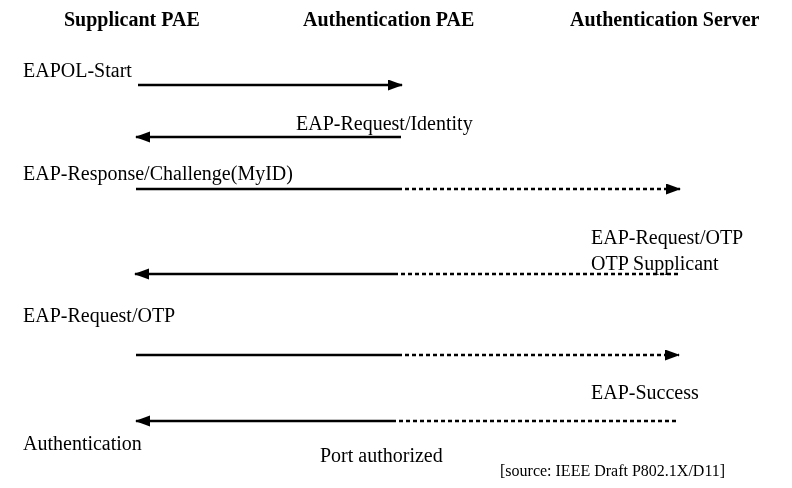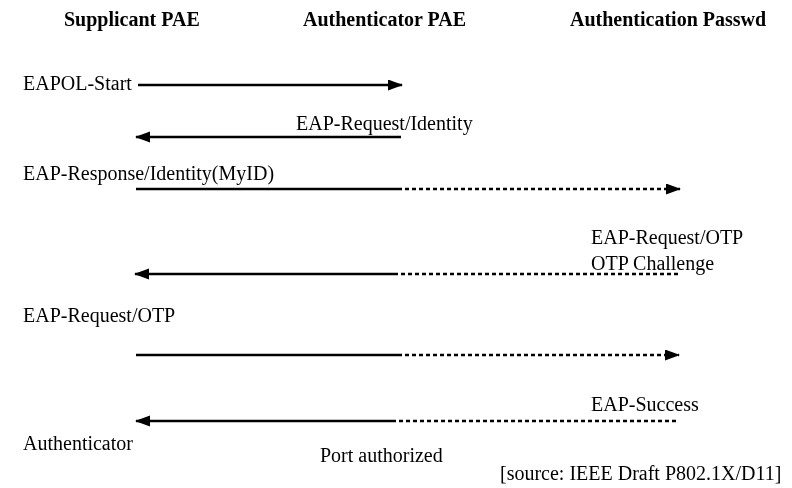--- a/index.html
+++ b/index.html
@@ -34,38 +34,38 @@
   }
   .note-label {
     position: absolute;
     font-size: 20px;
     line-height: 24px;
     white-space: nowrap;
     color: #000000;
   }
   .source-label {
     position: absolute;
-    font-size: 20px;
+    font-size: 16px;
     white-space: nowrap;
     color: #000000;
   }
   .arrows {
     position: absolute;
     left: 0;
     top: 0;
   }
 </style>
 </head>
 <body>
 
 <div class="canvas">
 
   <div class="col-header" style="left:56px; top:8px;">Supplicant PAE</div>
-  <div class="col-header" style="left:295px; top:8px;">Authenticator PAE</div>
-  <div class="col-header" style="left:562px; top:8px;">Authentication Passwd</div>
+  <div class="col-header" style="left:295px; top:8px;">Authentication PAE</div>
+  <div class="col-header" style="left:562px; top:8px;">Authentication Server</div>
 
   <svg class="arrows" width="792" height="488" viewBox="0 0 792 488">
     <defs>
       <marker id="ah" markerWidth="17" markerHeight="12" refX="14" refY="5.5" orient="auto" markerUnits="userSpaceOnUse">
         <path d="M0,0 L15,5.5 L0,11 Z" fill="#000000"></path>
       </marker>
     </defs>
 
     <g>
       <line x1="130" y1="85" x2="394" y2="85" stroke="#000" stroke-width="2.5" marker-end="url(#ah)"></line>
@@ -89,38 +89,38 @@
       <line x1="128" y1="355" x2="390" y2="355" stroke="#000" stroke-width="2.5"></line>
       <line x1="390" y1="355" x2="671" y2="355" stroke="#000" stroke-width="2.5" stroke-dasharray="4 3" marker-end="url(#ah)"></line>
     </g>
 
     <g>
       <line x1="668" y1="421" x2="388" y2="421" stroke="#000" stroke-width="2.5" stroke-dasharray="4 3"></line>
       <line x1="388" y1="421" x2="128" y2="421" stroke="#000" stroke-width="2.5" marker-end="url(#ah)"></line>
     </g>
   </svg>
 
-  <div class="msg-label" style="left:15px; top:70px;">EAPOL-Start</div>
+  <div class="msg-label" style="left:15px; top:57px;">EAPOL-Start</div>
 
   <div class="msg-label" style="left:288px; top:110px;">EAP-Request/Identity</div>
 
-  <div class="msg-label" style="left:15px; top:160px;">EAP-Response/Identity(MyID)</div>
+  <div class="msg-label" style="left:15px; top:160px;">EAP-Response/Challenge(MyID)</div>
 
   <div class="msg-label" style="left:583px; top:224px;">
     <div>EAP-Request/OTP</div>
-    <div>OTP Challenge</div>
+    <div>OTP Supplicant</div>
   </div>
 
   <div class="msg-label" style="left:15px; top:302px;">
     <div>EAP-Request/OTP</div>
   </div>
 
-  <div class="msg-label" style="left:583px; top:391px;">EAP-Success</div>
+  <div class="msg-label" style="left:583px; top:379px;">EAP-Success</div>
 
   <div class="msg-label" style="left:312px; top:442px;">Port authorized</div>
 
   <div class="note-label" style="left:15px; top:431px;">
-    <div>Authenticator</div>
+    <div>Authentication</div>
   </div>
 
   <div class="source-label" style="left:492px; top:462px;">[source: IEEE Draft P802.1X/D11]</div>
 
 </div>
 
 </body></html>

